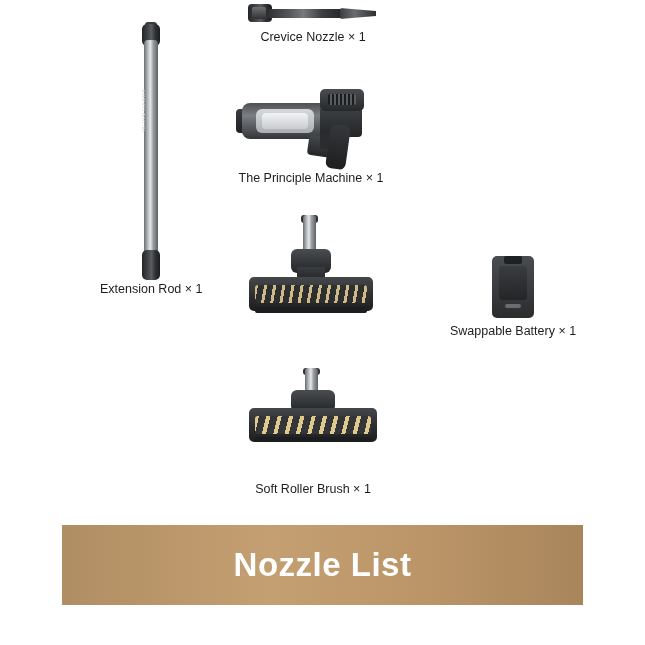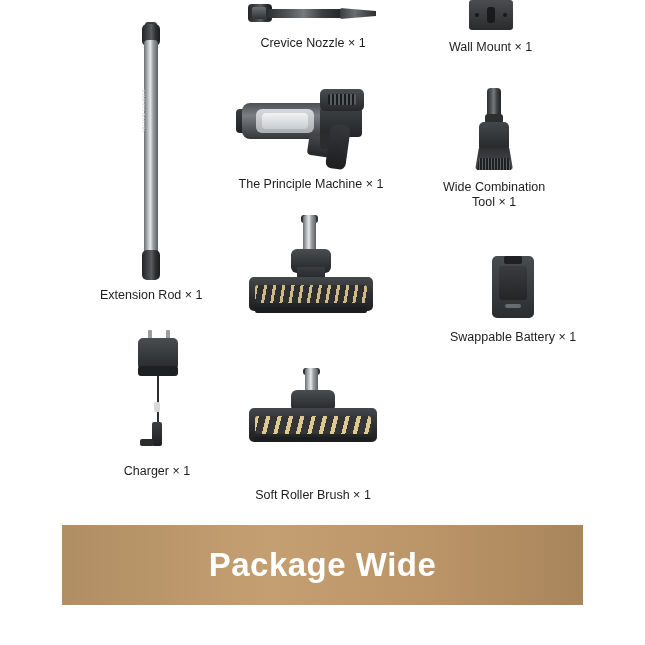--- a/index.html
+++ b/index.html
@@ -30,21 +30,20 @@
   }
   .art {
     position: relative;
   }
   .caption {
     text-align: center;
     font-size: 12.5px;
     line-height: 1.22;
     color: #1d1d1d;
     white-space: pre-line;
-    margin-top: 6px;
   }
 
   
   .metal {
     background: linear-gradient(90deg,#6b6d70 0%,#b9bcc0 28%,#e6e8ea 45%,#9a9da1 66%,#5d6063 100%);
   }
   .dark {
     background: linear-gradient(90deg,#2b2c2e 0%,#55585b 30%,#76797d 48%,#3c3e41 72%,#232426 100%);
   }
   .darker {
@@ -346,57 +345,37 @@
   <div class="item" style="left:248px; top:0px;">
     <div class="art" id="crevice-art">
       <div id="cr-head" class="darker"></div>
       <div id="cr-head2"></div>
       <div id="cr-body" class="dark"></div>
       <div id="cr-tip"></div>
     </div>
     <div class="caption">Crevice Nozzle × 1</div>
   </div>
 
-  <div class="item" style="left:449px; top:0px;">
-    <div class="art" id="wall-art">
-      <div id="wm-plate"></div>
-      <div id="wm-slot"></div>
-      <div id="wm-h1"></div>
-      <div id="wm-h2"></div>
-    </div>
-    <div class="caption">Wall Mount × 1</div>
-  </div>
 
   <div class="item" style="left:236px; top:85px;">
     <div class="art" id="machine-art">
       <div id="m-nose"></div>
       <div id="m-barrel"></div>
       <div id="m-clear"></div>
       <div id="m-clear2"></div>
       <div id="m-mid"></div>
       <div id="m-top"></div>
       <div id="m-topvent"></div>
       <div id="m-bat"></div>
       <div id="m-handle"></div>
       <div id="m-trigger"></div>
     </div>
     <div class="caption">The Principle Machine × 1</div>
   </div>
 
-  <div class="item" style="left:443px; top:88px;">
-    <div class="art" id="wide-art">
-      <div id="wc-neck" class="dark"></div>
-      <div id="wc-ring"></div>
-      <div id="wc-body"></div>
-      <div id="wc-brush"></div>
-      <div id="wc-bristle"></div>
-    </div>
-    <div class="caption">Wide Combination
-Tool × 1</div>
-  </div>
 
   <div class="item" style="left:241px; top:215px;">
     <div class="art" id="msb-art">
       <div id="msb-tubetop"></div>
       <div id="msb-tube" class="metal"></div>
       <div id="msb-joint"></div>
       <div id="msb-neck"></div>
       <div id="msb-head"></div>
       <div id="msb-roller"></div>
       <div id="msb-foot"></div>
@@ -406,44 +385,31 @@
   <div class="item" style="left:450px; top:256px;">
     <div class="art" id="bat-art">
       <div id="bat-body"></div>
       <div id="bat-clip"></div>
       <div id="bat-panel"></div>
       <div id="bat-led"></div>
     </div>
     <div class="caption">Swappable Battery × 1</div>
   </div>
 
-  <div class="item" style="left:122px; top:338px;">
-    <div class="art" id="chg-art">
-      <div id="chg-prong1"></div>
-      <div id="chg-prong2"></div>
-      <div id="chg-body"></div>
-      <div id="chg-cordwrap"></div>
-      <div id="chg-cord"></div>
-      <div id="chg-ring"></div>
-      <div id="chg-plugbody"></div>
-      <div id="chg-plugtip"></div>
-    </div>
-    <div class="caption">Charger × 1</div>
-  </div>
 
   <div class="item" style="left:243px; top:368px;gap:32px;">
     <div class="art" id="srb-art">
       <div id="srb-tubetop"></div>
       <div id="srb-tube" class="metal"></div>
       <div id="srb-joint"></div>
       <div id="srb-head"></div>
       <div id="srb-roller"></div>
       <div id="srb-foot"></div>
     </div>
     <div class="caption">Soft Roller Brush × 1</div>
   </div>
 
 
   <div id="banner">
-    <div id="banner-text">Package Wide</div>
+    <div id="banner-text">Nozzle List</div>
   </div>
 
 </div>
 
 </body></html>

